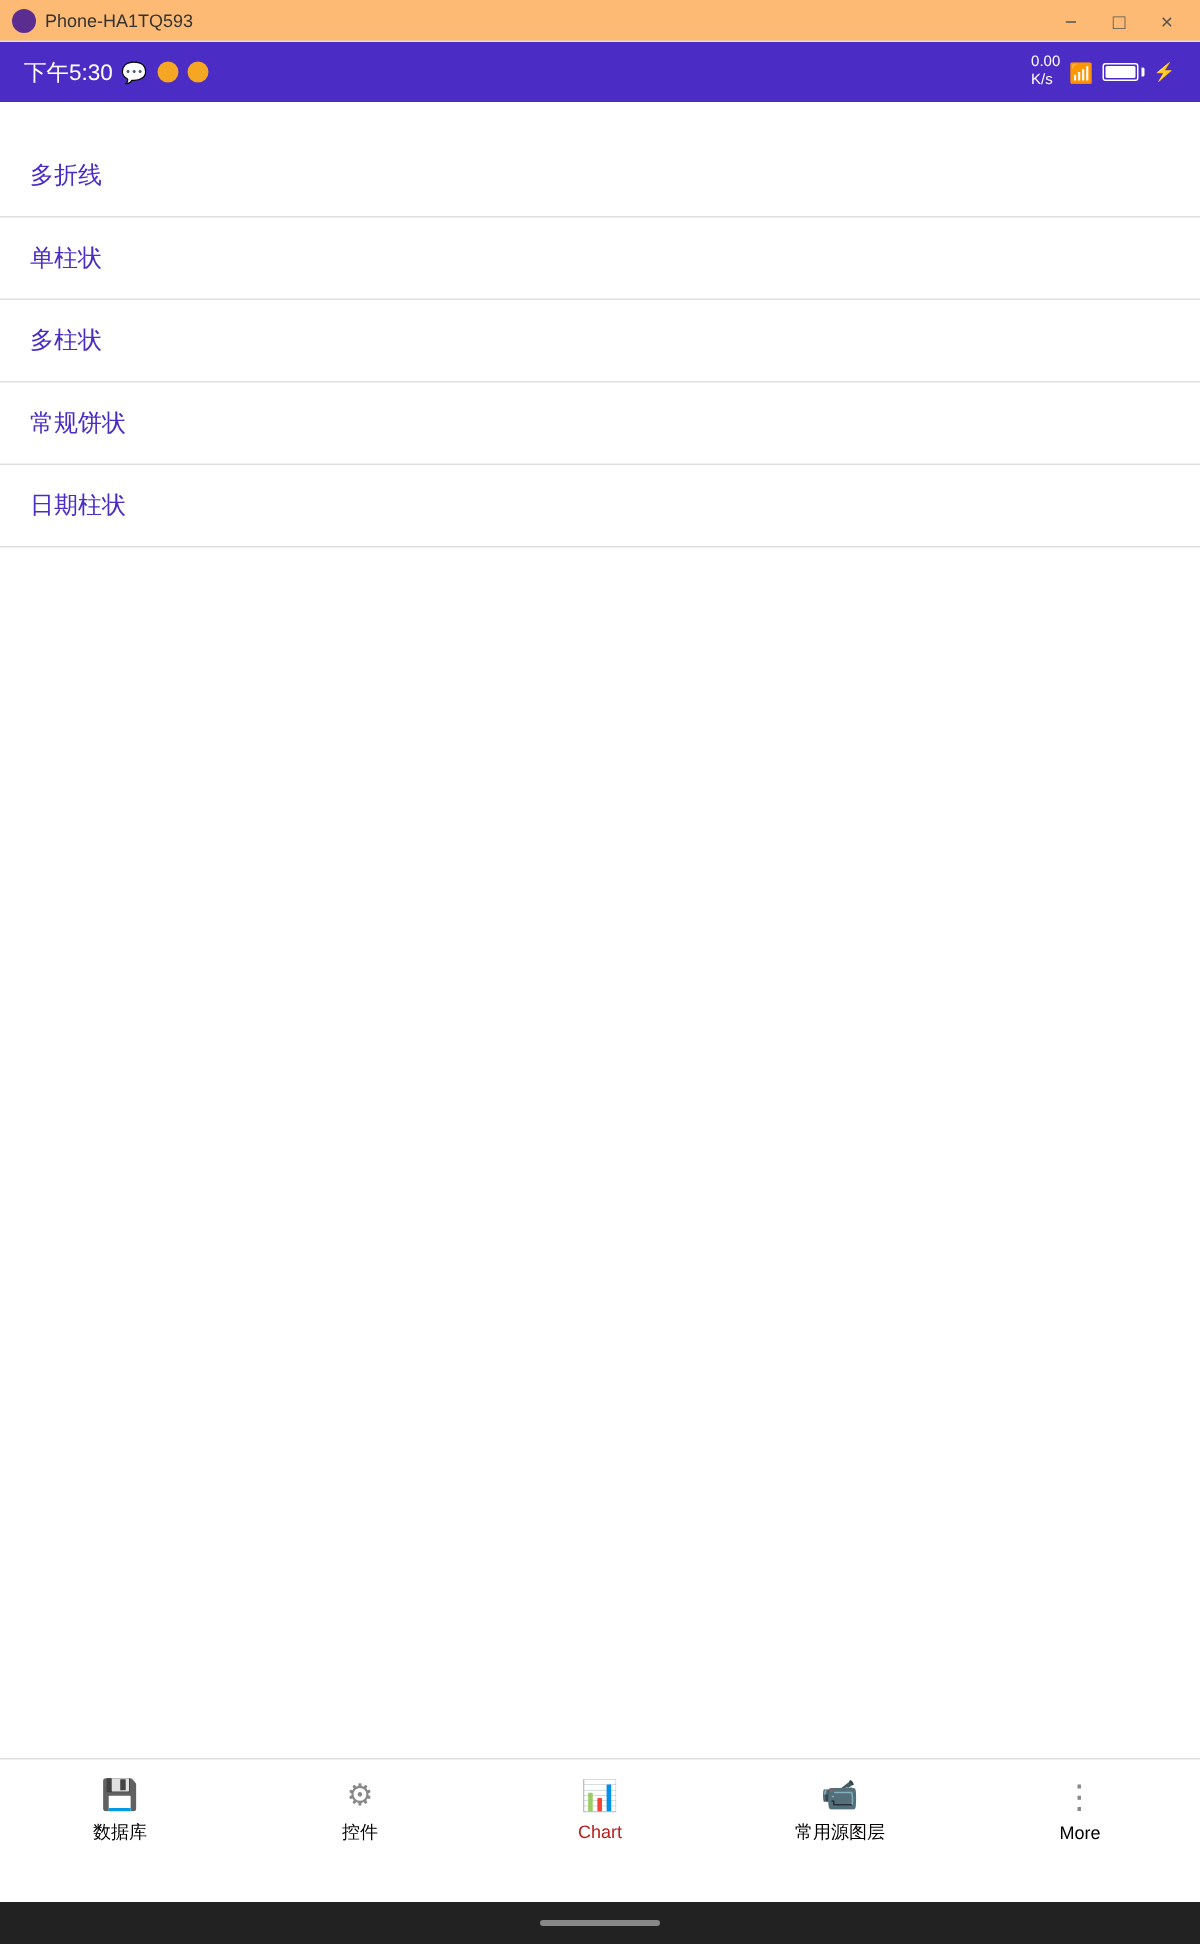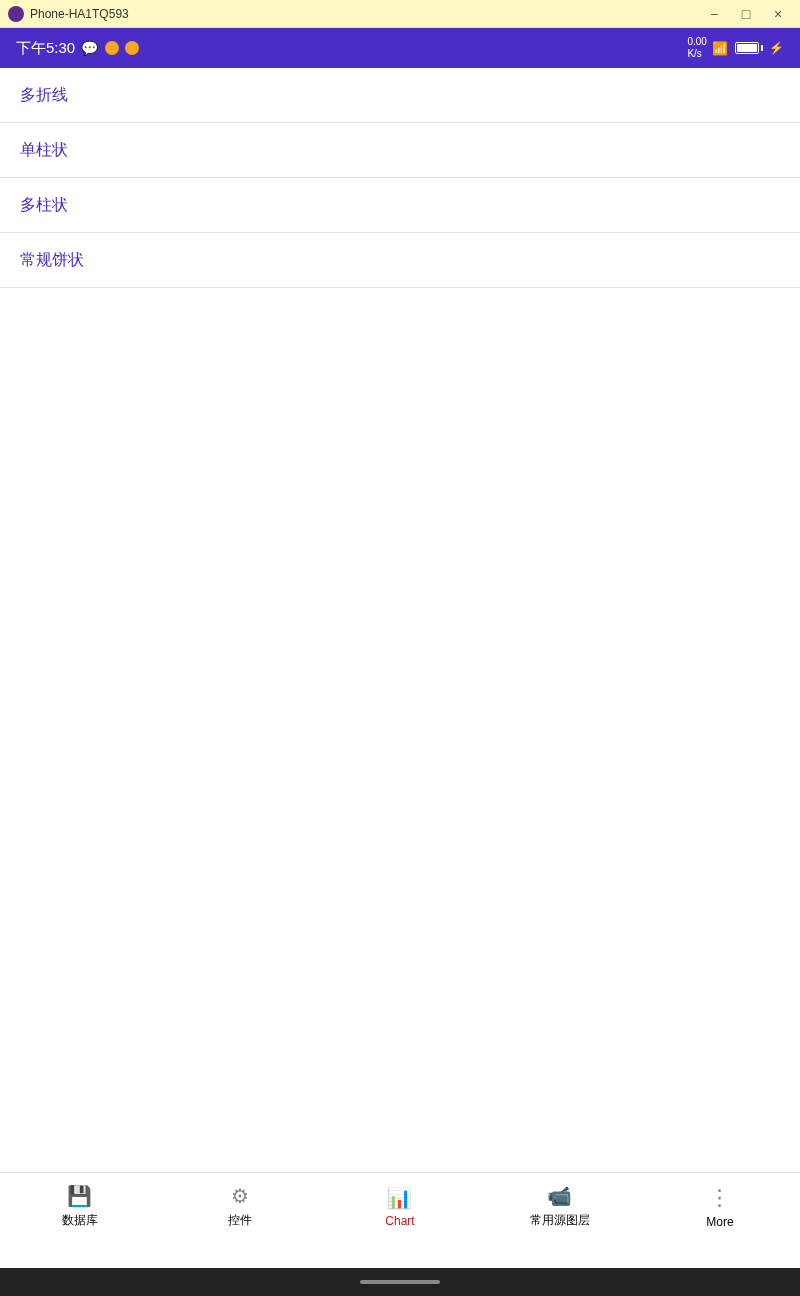--- a/index.html
+++ b/index.html
@@ -13,21 +13,21 @@
       height: 1296px;
       font-family: -apple-system, BlinkMacSystemFont, 'Segoe UI', sans-serif;
       background: #fff;
       overflow: hidden;
       position: relative;
     }
 
     
     .window-titlebar {
       height: 28px;
-      background: #fef9c3;
+      background: #fdba74;
       display: flex;
       align-items: center;
       justify-content: space-between;
       padding: 0 8px;
       border-bottom: 1px solid #ddd;
     }
 
     .window-titlebar-left {
       display: flex;
       align-items: center;
@@ -222,20 +222,21 @@
     }
 
     .main-content {
       position: absolute;
       top: 28px;
       left: 0;
       right: 0;
       bottom: 28px;
       display: flex;
       flex-direction: column;
+      gap: 22px;
     }
 
     .wifi-icon {
       display: inline-block;
       font-size: 13px;
     }
 
     .speed-text {
       font-size: 10px;
       line-height: 1.2;
@@ -298,20 +299,23 @@
 
     <div class="list-item">
       <span class="list-item-text">多柱状</span>
     </div>
 
     <div class="list-item">
       <span class="list-item-text">常规饼状</span>
     </div>
 
 
+    <div class="list-item">
+      <span class="list-item-text">日期柱状</span>
+    </div>
 
   </div>
 
   <div class="bottom-nav">
 
     <div class="nav-item">
       <span class="nav-item-icon">💾</span>
       <span class="nav-item-label">数据库</span>
     </div>
 

